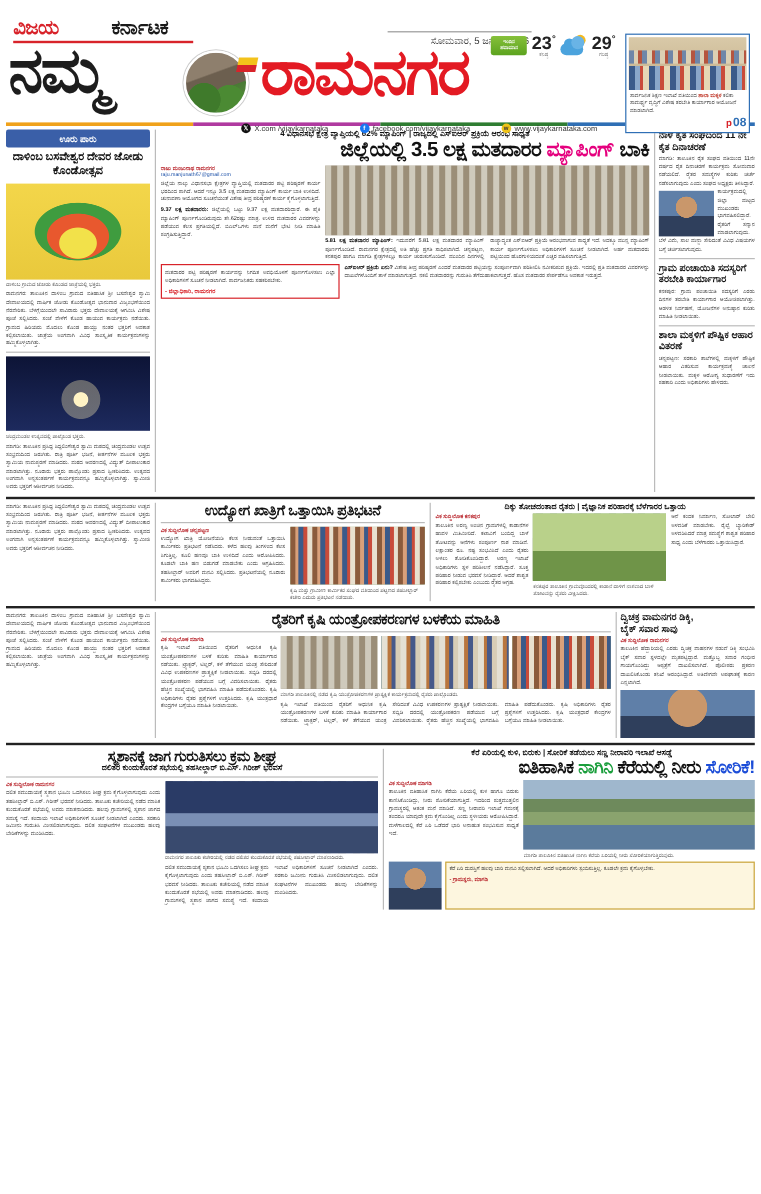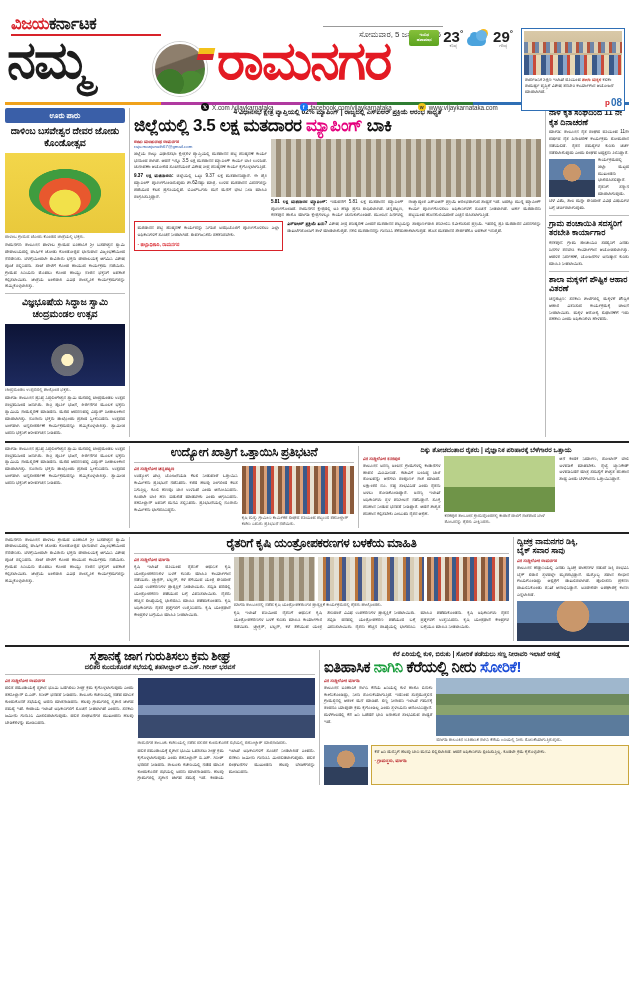--- a/index.html
+++ b/index.html
@@ -9,21 +9,21 @@
     font-family: "Liberation Sans", sans-serif;
     overflow: hidden;
   }
   .page { position: relative; width: 634px; height: 995px; background:#fff; padding: 4px 5px; }
 
   
   .masthead { position: relative; height: 96px; }
   .vk-logo { position:absolute; left:6px; top:10px; width:165px; }
   .vk-logo .vk-line { font-size:16.5px; font-weight:bold; letter-spacing:-0.5px; white-space:nowrap;}
   .vk-logo .vk-red { color:#d8232a; }
-  .vk-logo .vk-blk { color:#1a1a1a; }
+  .vk-logo .vk-blk { color:#1a1a1a;margin-left:44px; }
   .vk-underline { height:2px; background:#d8232a; width:150px; margin-top:1px;}
 
   .namma { position:absolute; left:2px; top:30px; font-size:52px; font-weight:bold; color:#1d1d1d; letter-spacing:-2px; line-height:1; }
   .circle-photo {
     position:absolute; left:148px; top:38px; width:54px; height:54px; border-radius:50%;
     background:
       radial-gradient(circle at 30% 78%, #3f7a2b 0 26%, transparent 27%),
       radial-gradient(circle at 72% 80%, #4b8a33 0 24%, transparent 25%),
       linear-gradient(160deg,#8e7f6d 36%, #6c5f4f 38% 60%, #4a7a35 61%, #5d9240 100%),
       linear-gradient(#bcd8ea,#9fc6e0);
@@ -118,21 +118,21 @@
 
   .txt { font-size:4.6px; line-height:1.5; color:#1a1a1a; text-align:justify; }
   .txt b { color:#000; }
   .cols2 { column-count:2; column-gap:5px; }
   .cols3 { column-count:3; column-gap:5px; }
 
   .hr-thin { border-top:1px solid #bbb; margin:3px 0; }
   .hr-thick { border-top:2px solid #222; margin:4px 0 3px; }
 
   .banner-kicker { font-size:6.6px; text-align:center; color:#111; font-weight:600; margin-bottom:1px; }
-  .banner-head { font-size:17px; font-weight:bold; color:#111; text-align:left; line-height:1.1; letter-spacing:-0.4px; }
+  .banner-head { font-size:17px; font-weight:bold; color:#111; text-align:right; line-height:1.1; letter-spacing:-0.4px; }
   .banner-head .pink { color:#e5007e; }
   .banner-head .red { color:#1d4ed8; }
   .banner-head .green { color:#1a9e3c; }
   .mid-head { font-size:12px; font-weight:bold; color:#111; text-align:center; line-height:1.1; letter-spacing:-0.3px;}
   .small-head { font-size:8px; font-weight:bold; color:#111; line-height:1.2; }
 
   .byline { font-size:4.6px; color:#b8232a; font-weight:bold; }
   .byline-mail { font-size:4.4px; color:#2255aa; }
 
   .redbox { border:1px solid #d8232a; padding:2.5px; }
@@ -219,21 +219,20 @@
   <div class="body-grid">
 
     <div class="col-left">
       <div class="tab-blue">ಊರು ಪಾರು</div>
       <h2 class="sub-head center">ದಾಳಿಂಬ ಬಸವೇಶ್ವರ ದೇವರ ಜೋಡು ಕೊಂಡೋತ್ಸವ</h2>
       <div class="photo ph-temple" style="height:80px"></div>
       <div class="cap">ದಾಳಿಂಬ ಗ್ರಾಮದ ಜೋಡು ಕೊಂಡದ ಜಾತ್ರೆಯಲ್ಲಿ ಭಕ್ತರು.</div>
       <div class="txt mt2">ರಾಮನಗರ: ತಾಲೂಕಿನ ದಾಳಿಂಬ ಗ್ರಾಮದ ಐತಿಹಾಸಿಕ ಶ್ರೀ ಬಸವೇಶ್ವರ ಸ್ವಾಮಿ ದೇವಾಲಯದಲ್ಲಿ ವಾರ್ಷಿಕ ಜೋಡು ಕೊಂಡೋತ್ಸವ ಭಾನುವಾರ ವಿಜೃಂಭಣೆಯಿಂದ ನೆರವೇರಿತು. ಬೆಳಗ್ಗೆಯಿಂದಲೇ ಸಾವಿರಾರು ಭಕ್ತರು ದೇವಾಲಯಕ್ಕೆ ಆಗಮಿಸಿ ವಿಶೇಷ ಪೂಜೆ ಸಲ್ಲಿಸಿದರು. ಸಂಜೆ ವೇಳೆಗೆ ಕೊಂಡ ಹಾಯುವ ಕಾರ್ಯಕ್ರಮ ನಡೆಯಿತು. ಗ್ರಾಮದ ಹಿರಿಯರು ಮೊದಲು ಕೊಂಡ ಹಾಯ್ದು ನಂತರ ಭಕ್ತರಿಗೆ ಅವಕಾಶ ಕಲ್ಪಿಸಲಾಯಿತು. ಜಾತ್ರೆಯ ಅಂಗವಾಗಿ ವಿವಿಧ ಸಾಂಸ್ಕೃತಿಕ ಕಾರ್ಯಕ್ರಮಗಳನ್ನು ಹಮ್ಮಿಕೊಳ್ಳಲಾಗಿತ್ತು.</div>
 
       <div class="hr-thin"></div>
-      <h2 class="sub-head center">ವಿಜ್ಞಭೂಷೆಯ ಸಿದ್ಧಾಜ ಸ್ವಾಮಿ ಚಂದ್ರಮಂಡಲ ಉತ್ಸವ</h2>
       <div class="photo ph-night" style="height:62px"></div>
       <div class="cap">ಚಂದ್ರಮಂಡಲ ಉತ್ಸವದಲ್ಲಿ ಪಾಲ್ಗೊಂಡ ಭಕ್ತರು.</div>
       <div class="txt mt2">ಮಾಗಡಿ: ತಾಲೂಕಿನ ಪ್ರಸಿದ್ಧ ಸಿದ್ಧಲಿಂಗೇಶ್ವರ ಸ್ವಾಮಿ ಮಠದಲ್ಲಿ ಚಂದ್ರಮಂಡಲ ಉತ್ಸವ ಸಂಭ್ರಮದಿಂದ ಜರುಗಿತು. ರಾತ್ರಿ ಪೂರ್ತಿ ಭಜನೆ, ಕೀರ್ತನೆಗಳ ಮೂಲಕ ಭಕ್ತರು ಸ್ವಾಮಿಯ ನಾಮಸ್ಮರಣೆ ಮಾಡಿದರು. ಮಠದ ಆವರಣದಲ್ಲಿ ವಿದ್ಯುತ್ ದೀಪಾಲಂಕಾರ ಮಾಡಲಾಗಿತ್ತು. ನೂರಾರು ಭಕ್ತರು ಪಾಲ್ಗೊಂಡು ಪ್ರಸಾದ ಸ್ವೀಕರಿಸಿದರು. ಉತ್ಸವದ ಅಂಗವಾಗಿ ಅನ್ನಸಂತರ್ಪಣೆ ಕಾರ್ಯಕ್ರಮವನ್ನೂ ಹಮ್ಮಿಕೊಳ್ಳಲಾಗಿತ್ತು. ಸ್ವಾಮೀಜಿ ಅವರು ಭಕ್ತರಿಗೆ ಆಶೀರ್ವಚನ ನೀಡಿದರು.</div>
     </div>
 
     <div class="col-mid vrule" style="padding-left:4px">
       <div class="banner-kicker">4 ವಿಧಾನಸಭೆ ಕ್ಷೇತ್ರ ವ್ಯಾಪ್ತಿಯಲ್ಲಿ 62% ಮ್ಯಾಪಿಂಗ್ | ರಾಜ್ಯದಲ್ಲಿ ಎಸ್‌ಐಆರ್ ಪ್ರಕ್ರಿಯೆ ಆರಂಭ ಸಾಧ್ಯತೆ</div>
       <div class="banner-head">
         <span>ಜಿಲ್ಲೆಯಲ್ಲಿ 3.5 ಲಕ್ಷ ಮತದಾರರ </span><span class="pink">ಮ್ಯಾಪಿಂಗ್</span><span> ಬಾಕಿ</span>
       </div>

